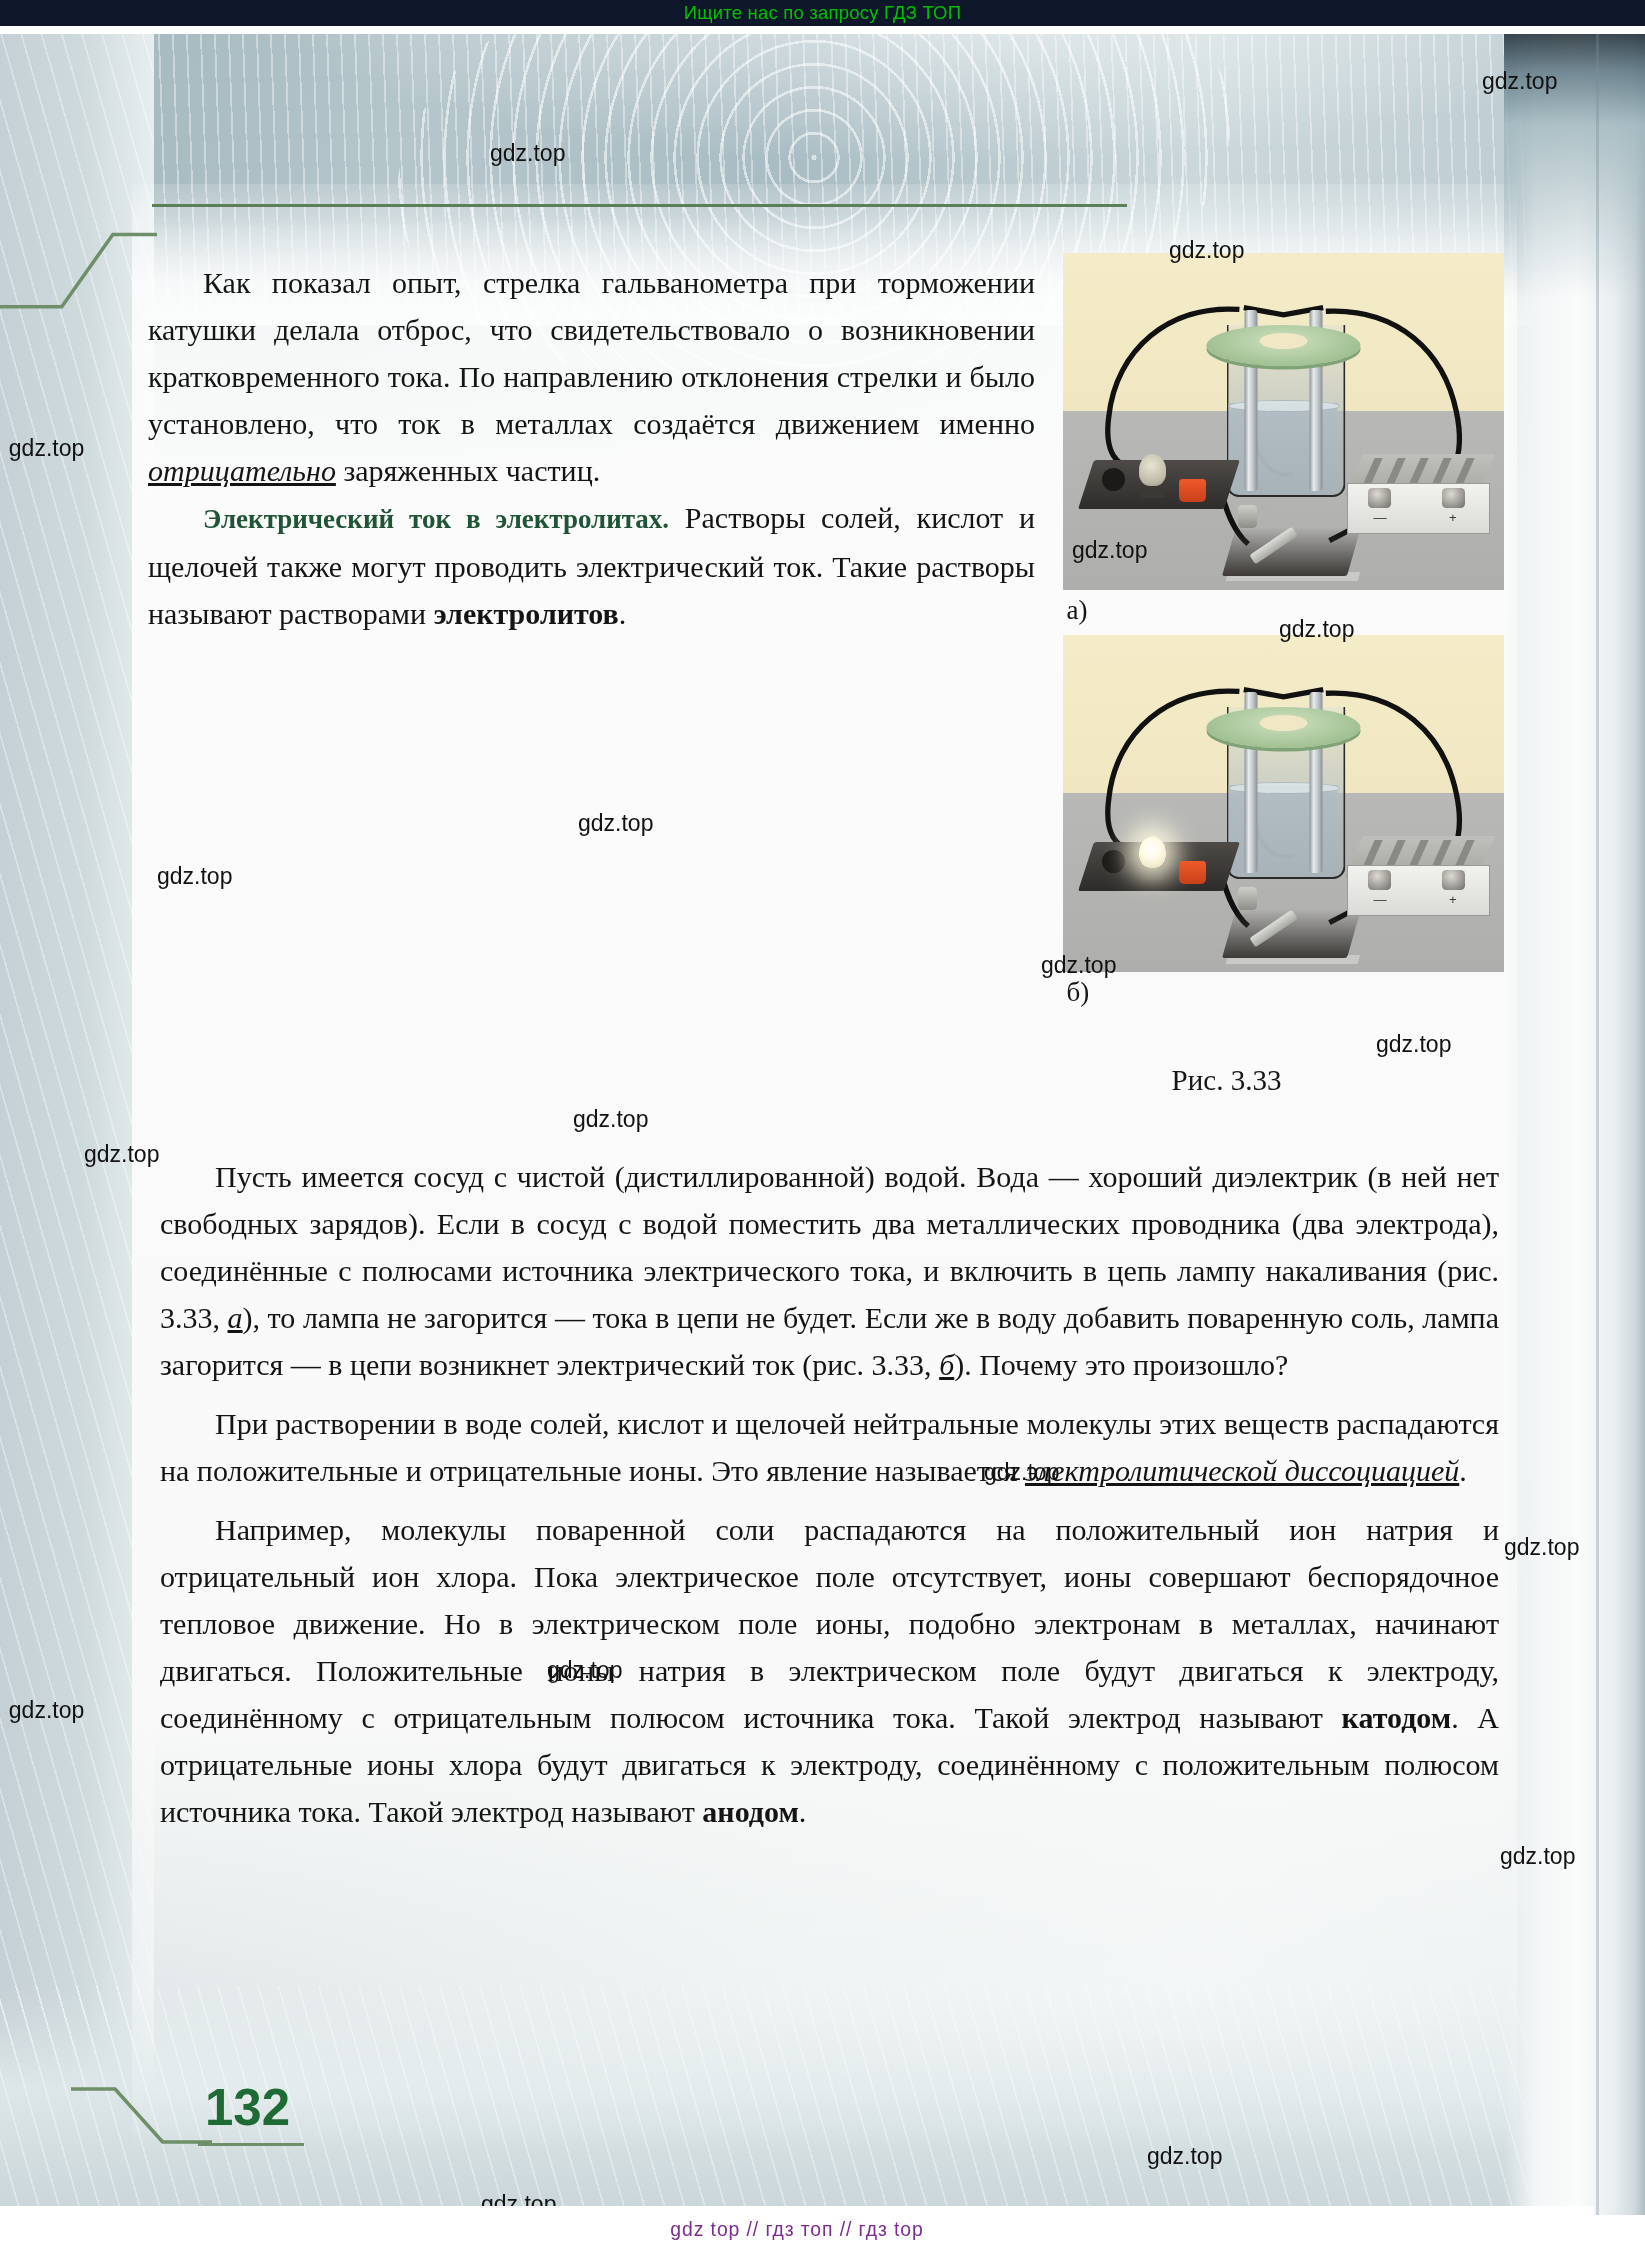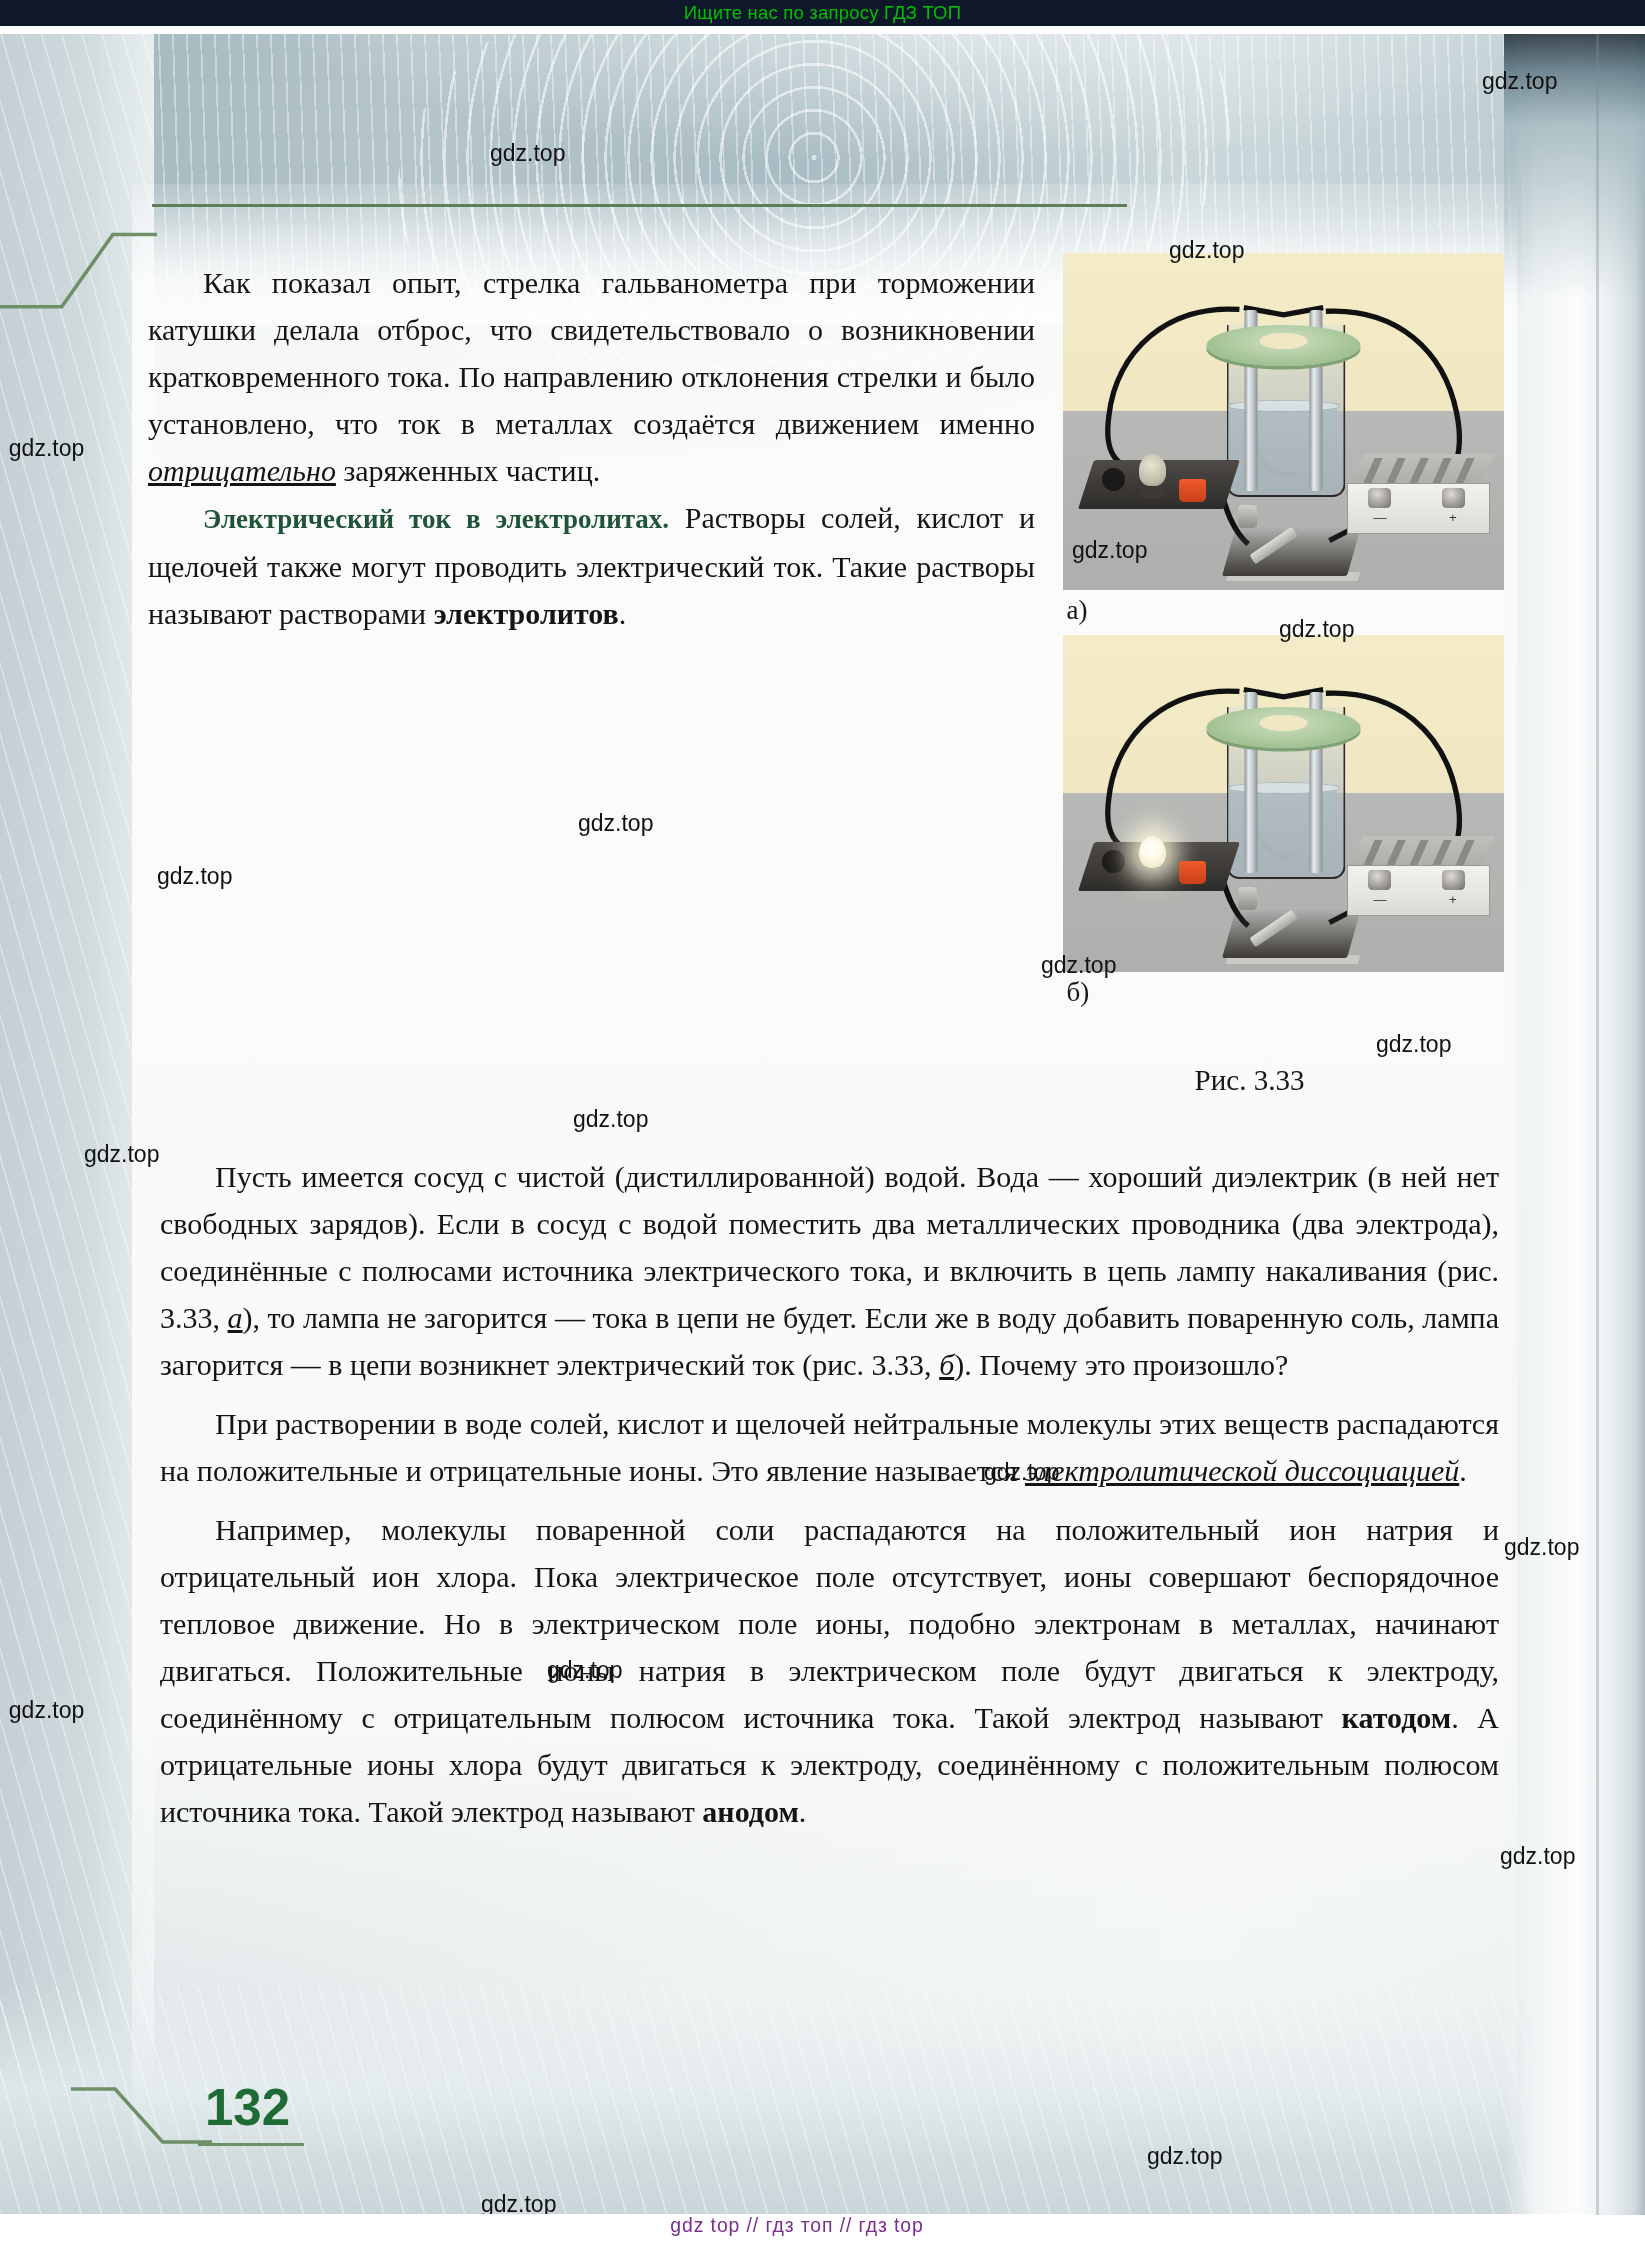--- a/index.html
+++ b/index.html
@@ -17,22 +17,22 @@
     background:#0f172a;
     display:flex;align-items:center;justify-content:center;
   }
   .top-banner span{
     font-family:"Liberation Sans", sans-serif;
     font-size:18.5px;color:#00c000;letter-spacing:0.2px;white-space:nowrap;
   }
 
   
   .bottom-banner{
-    position:absolute;left:0;bottom:0;width:1594px;height:46px;
-    background:#ffffff;display:flex;justify-content:center;
+    position:absolute;left:0;bottom:8px;width:1594px;height:46px;
+    background:#ffffff;display:flex;align-items:center;justify-content:center;
   }
   .bottom-banner span{
     font-family:"Liberation Sans", sans-serif;
     font-size:19.4px;color:#7b2d8e;letter-spacing:0.9px;white-space:nowrap;
   }
 
   
   .page{
     position:absolute;left:0;top:34px;width:1645px;height:2181px;
     overflow:hidden;
@@ -207,21 +207,21 @@
     transform:skewX(-24deg);}
   .battery .cell{position:absolute;bottom:46px;width:8px;height:30px;background:#8a8a85;transform:skewX(-24deg);}
   .battery .term{position:absolute;bottom:26.5px;width:23px;height:19.4px;border-radius:4.4px;
     background:radial-gradient(circle at 40% 30%,#dddad4,#6e6c67);}
   .battery .sign{position:absolute;bottom:8.8px;font-size:13.2px;color:#3a3a36;font-family:"Liberation Sans",sans-serif;}
 
   .fig-label{
     font-size:27px;color:#161616;margin-top:5.3px;padding-left:3.5px;
   }
   .fig-caption{
-    position:absolute;left:1029px;top:1030px;width:441px;text-align:center;
+    position:absolute;left:1006px;top:1030px;width:441px;text-align:center;
     font-size:29px;color:#161616;
   }
 
   
   .pagenum{
     position:absolute;left:205px;bottom:78px;
     font-family:"Liberation Sans", sans-serif;
     font-weight:bold;font-size:51px;color:#1f6b35;
   }
   .pagenum-rule{

